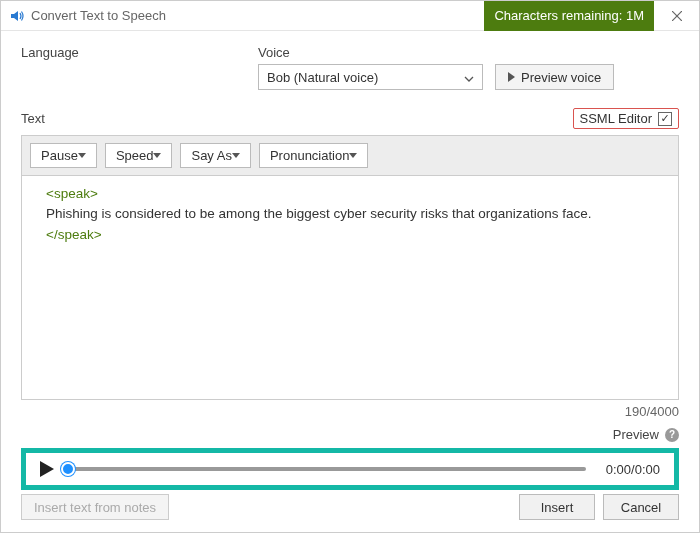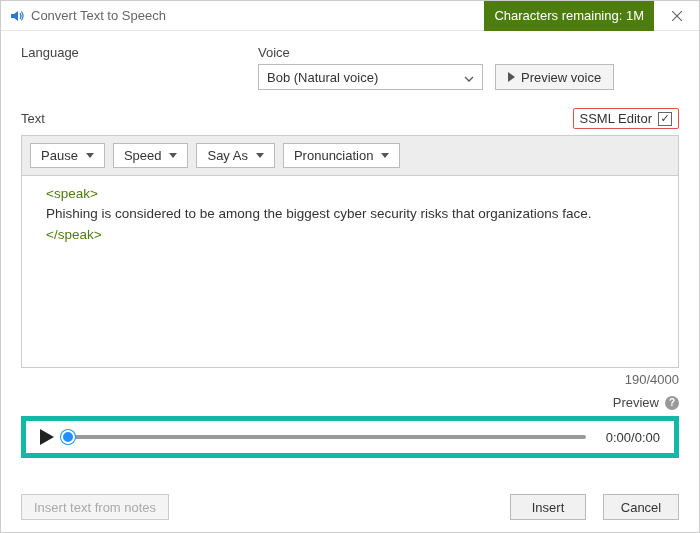--- a/index.html
+++ b/index.html
@@ -138,21 +138,21 @@
     padding: 7px 8px;
     display: flex;
     gap: 8px;
   }
   .dd-btn {
     border: 1px solid #bbb;
     background: #fff;
     padding: 4px 10px;
     display: inline-flex;
     align-items: center;
-    gap: 8px;
+    gap: 0;
     font-size: 13px;
     color: #333;
   }
   .caret-down {
     width: 0; height: 0;
     border-left: 4px solid transparent;
     border-right: 4px solid transparent;
     border-top: 5px solid #555;
   }
   .editor {
@@ -226,22 +226,22 @@
     box-shadow: 0 0 0 1px #1e90ff;
   }
   .time {
     font-size: 13px;
     color: #333;
     min-width: 60px;
     text-align: right;
   }
   .footer {
     display: flex;
-    margin-top: 36px;
-    gap: 17px;
+    margin-top: 4px;
+    gap: 8px;
     text-align: center;
   }
   .btn-disabled {
     border: 1px solid #ccc;
     background: #f4f4f4;
     color: #aaa;
     height: 26px;
     padding: 0 12px;
     display: inline-flex;
     align-items: center;

